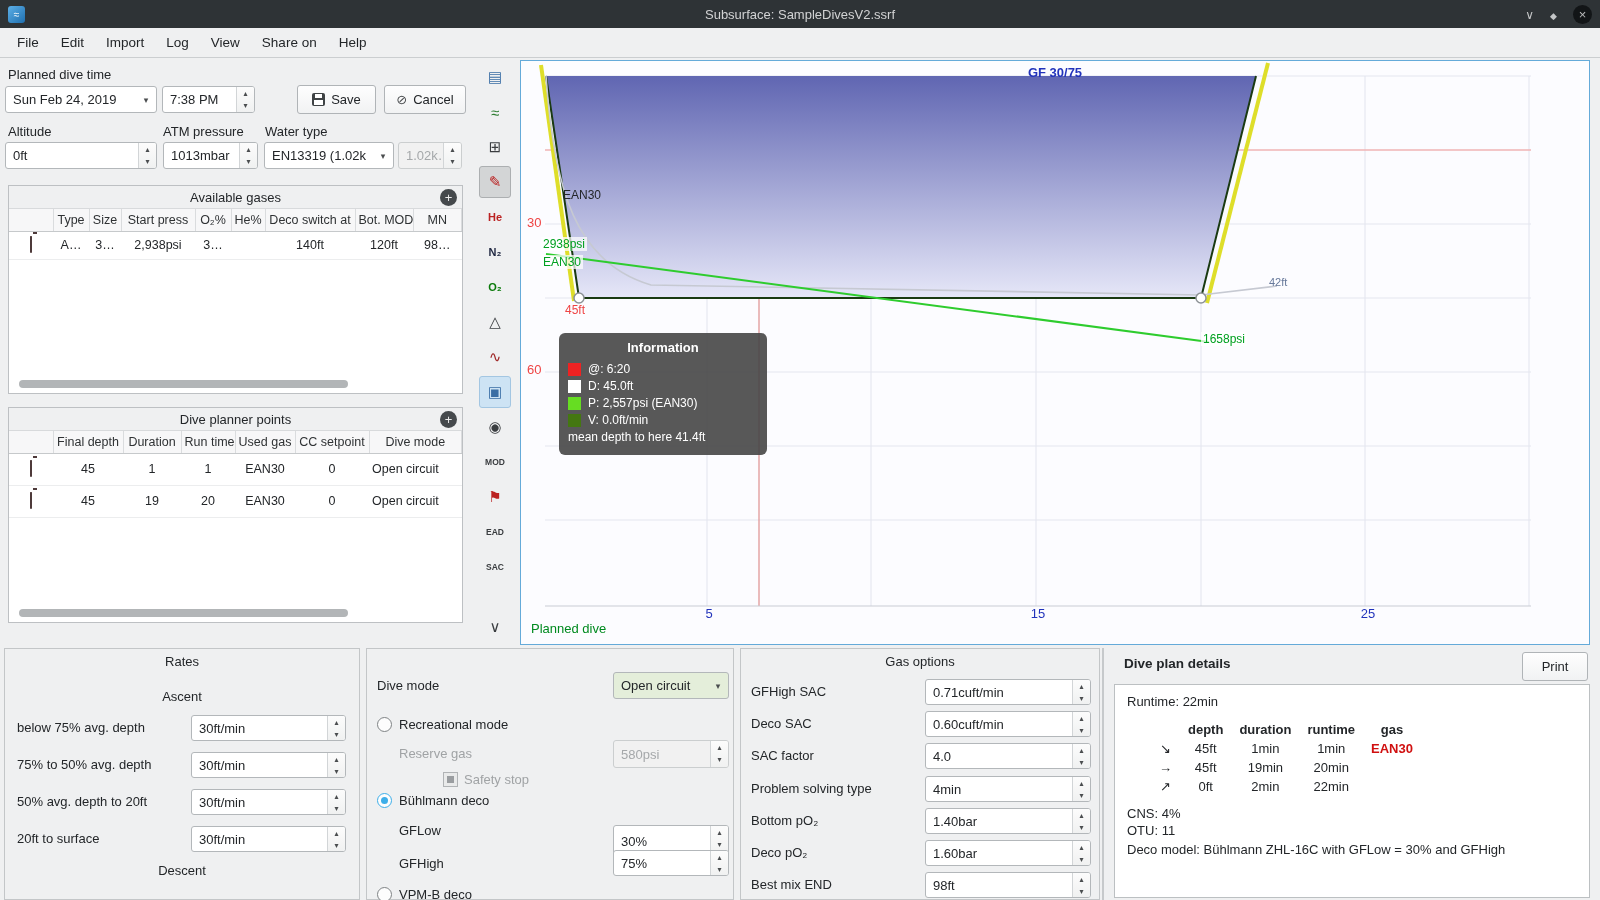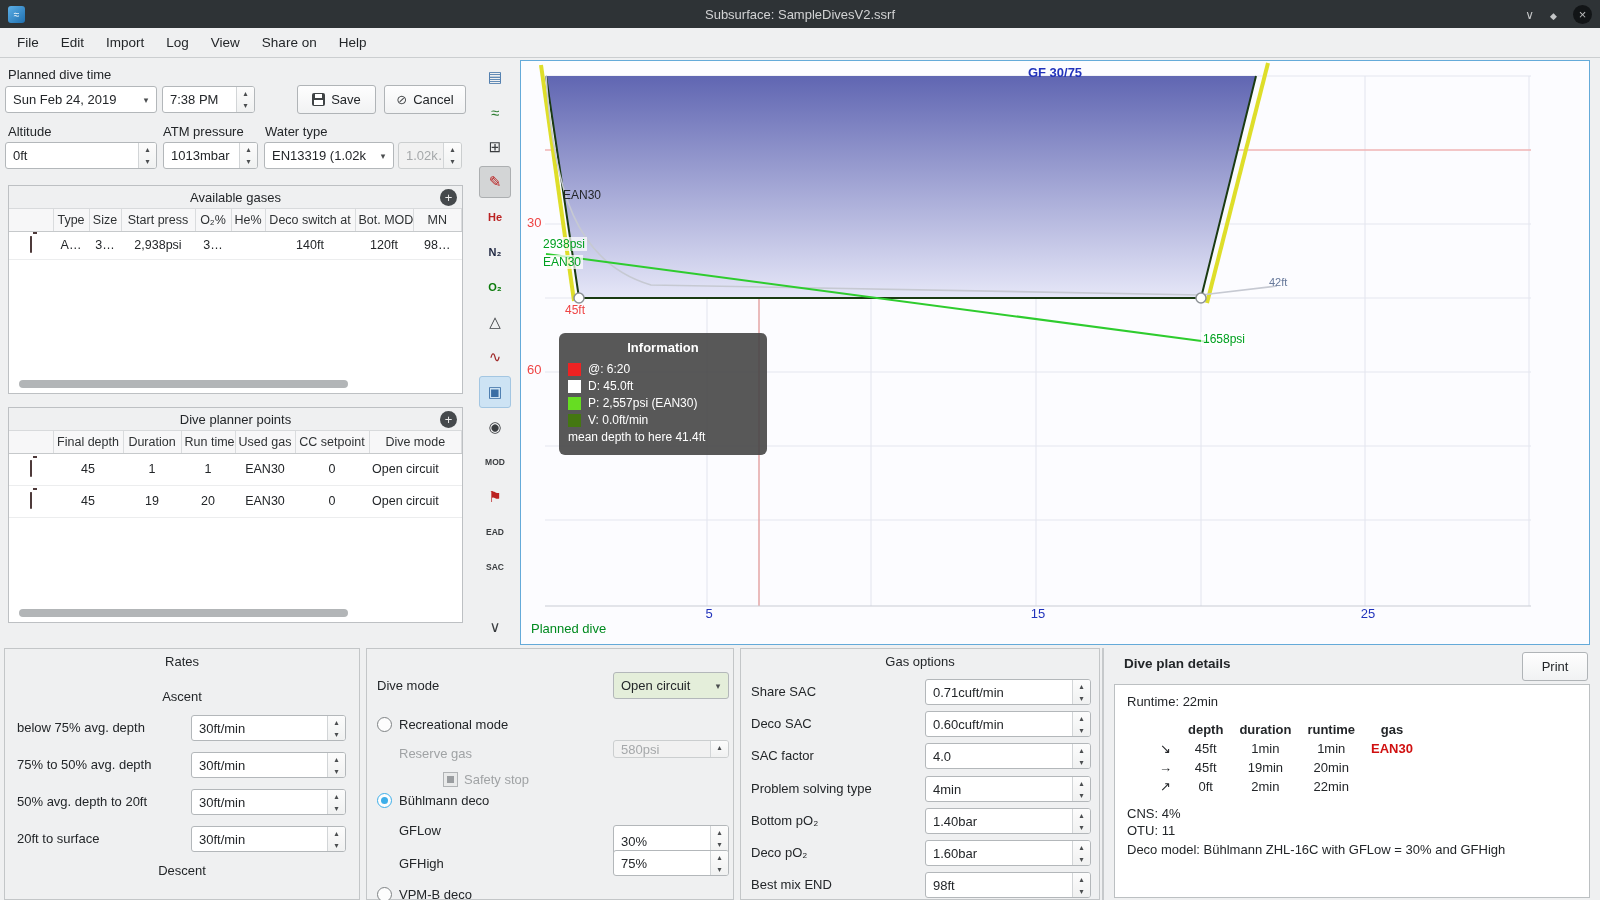--- a/index.html
+++ b/index.html
@@ -381,21 +381,21 @@
 
 <div class="panel" style="left:366px;width:368px">
   <span class="lbl" style="left:10px;top:29px">Dive mode</span>
   <div class="combo greenish" style="left:246px;top:23px;width:116px">
     <span class="cval">Open circuit</span>
     <span class="combo-arrow"></span>
   </div>
   <span class="radio" style="left:10px;top:68px"></span>
   <span class="lbl" style="left:32px;top:68px">Recreational mode</span>
   <span class="lbl dislbl" style="left:32px;top:97px">Reserve gas</span>
-  <div class="spin dis" style="left:246px;top:91px;width:116px;height:18px">
+  <div class="spin dis" style="left:246px;top:91px;width:116px;height:28px">
     <span class="sval">580psi</span>
       <span class="spin-btns"></span>
   </div>
   <span class="cb" style="left:76px;top:123px"></span>
   <span class="lbl dislbl" style="left:97px;top:123px">Safety stop</span>
   <span class="radio sel" style="left:10px;top:144px"></span>
   <span class="lbl" style="left:32px;top:144px">Bühlmann deco</span>
   <span class="lbl" style="left:32px;top:174px">GFLow</span>
   <div class="spin" style="left:246px;top:176px;width:116px;height:32px">
     <span class="sval">30%</span>
@@ -405,21 +405,21 @@
   <div class="spin" style="left:246px;top:201px;width:116px;height:26px">
     <span class="sval">75%</span>
       <span class="spin-btns"></span>
   </div>
   <span class="radio" style="left:10px;top:238px"></span>
   <span class="lbl" style="left:32px;top:238px">VPM-B deco</span>
 </div>
 
 <div class="panel" style="left:740px;width:360px">
   <div class="ptitle">Gas options</div>
-  <span class="lbl" style="left:10px;top:35px">Share SAC</span>
+  <span class="lbl" style="left:10px;top:35px">GFHigh SAC</span>
   <div class="spin" style="left:184px;top:30px;width:166px;height:26px">
       <span class="sval">0.71cuft/min</span>
       <span class="spin-btns"></span>
     </div>
   <span class="lbl" style="left:10px;top:67px">Deco SAC</span>
   <div class="spin" style="left:184px;top:62px;width:166px;height:26px">
       <span class="sval">0.60cuft/min</span>
       <span class="spin-btns"></span>
     </div>
   <span class="lbl" style="left:10px;top:99px">SAC factor</span>

